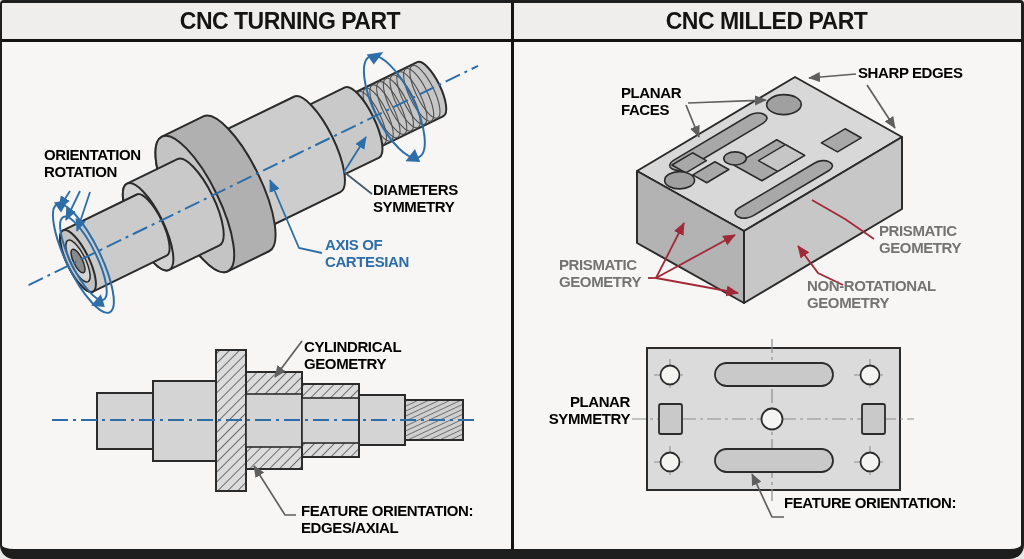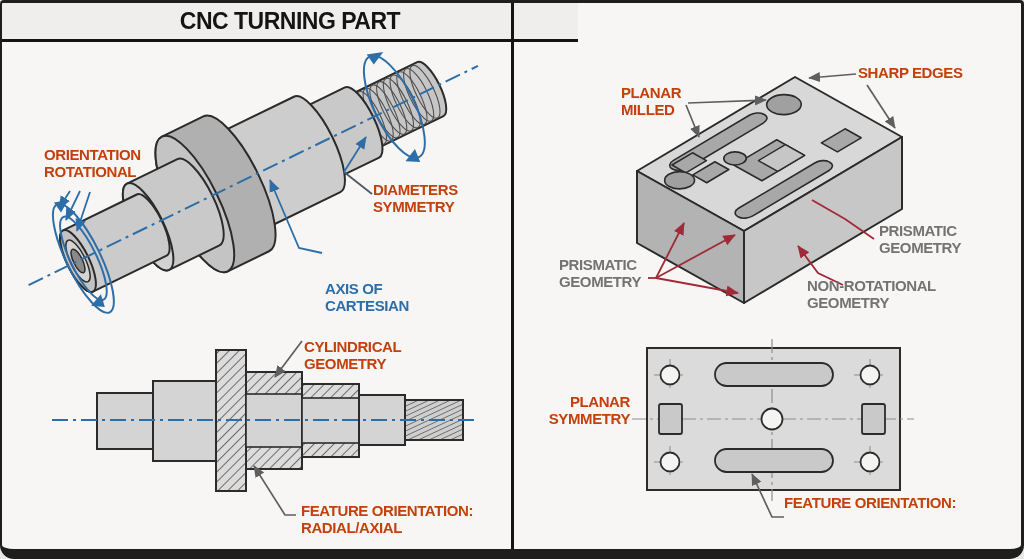--- a/index.html
+++ b/index.html
@@ -21,21 +21,21 @@
   .header.right{left:510px; width:509px;}
   .panel-title{
     font-size:23px; font-weight:700; color:#141414; letter-spacing:-0.5px;
   }
   #divider{
     position:absolute; left:509px; top:0; width:3px; height:546px; background:#141414;
   }
   svg.draw{position:absolute; top:0; left:0;}
   .label{
     position:absolute; font-size:15px; font-weight:700; line-height:1.13;
-    color:#c2410c; letter-spacing:-0.4px; white-space:nowrap;
+    color:#000000; letter-spacing:-0.4px; white-space:nowrap;
   }
   .label.blue{color:#2d6ea8;}
   .label.red{color:#737373;}
   .label.ralign{text-align:right;}
 </style>
 </head>
 <body>
 
 <div id="frame">
 
@@ -229,46 +229,49 @@
       </g>
       <circle cx="770" cy="416" r="10.5" fill="#f4f4f2" stroke-width="1.8"></circle>
     </g>
 
     <path d="M782,514 L770,514 L750,471" fill="none" stroke="#5f5f5f" stroke-width="1.7" marker-end="url(#arG2)"></path>
   </svg>
 
   <div class="header left">
     <span class="panel-title">CNC TURNING PART</span>
   </div>
+  <div class="header right">
+    <span class="panel-title">CNC MILLED PART</span>
+  </div>
   <div id="divider"></div>
 
   <div class="label" style="left:42px; top:144px;">
     <div>ORIENTATION</div>
-    <div>ROTATIONAL</div>
+    <div>ROTATION</div>
   </div>
   <div class="label" style="left:371px; top:179px;">
     <div>DIAMETERS</div>
     <div>SYMMETRY</div>
   </div>
-  <div class="label blue" style="left:323px; top:234px;margin-top:44px;">
+  <div class="label blue" style="left:323px; top:234px;">
     <div>AXIS OF</div>
     <div>CARTESIAN</div>
   </div>
   <div class="label" style="left:302px; top:336px;">
     <div>CYLINDRICAL</div>
     <div>GEOMETRY</div>
   </div>
   <div class="label" style="left:299px; top:500px;">
     <div>FEATURE ORIENTATION:</div>
-    <div>RADIAL/AXIAL</div>
+    <div>EDGES/AXIAL</div>
   </div>
 
   <div class="label" style="left:619px; top:82px;">
     <div>PLANAR</div>
-    <div>MILLED</div>
+    <div>FACES</div>
   </div>
   <div class="label" style="left:856px; top:62px;">
     <div>SHARP EDGES</div>
   </div>
   <div class="label red" style="left:557px; top:254px;">
     <div>PRISMATIC</div>
     <div>GEOMETRY</div>
   </div>
   <div class="label red" style="left:877px; top:220px;">
     <div>PRISMATIC</div>

